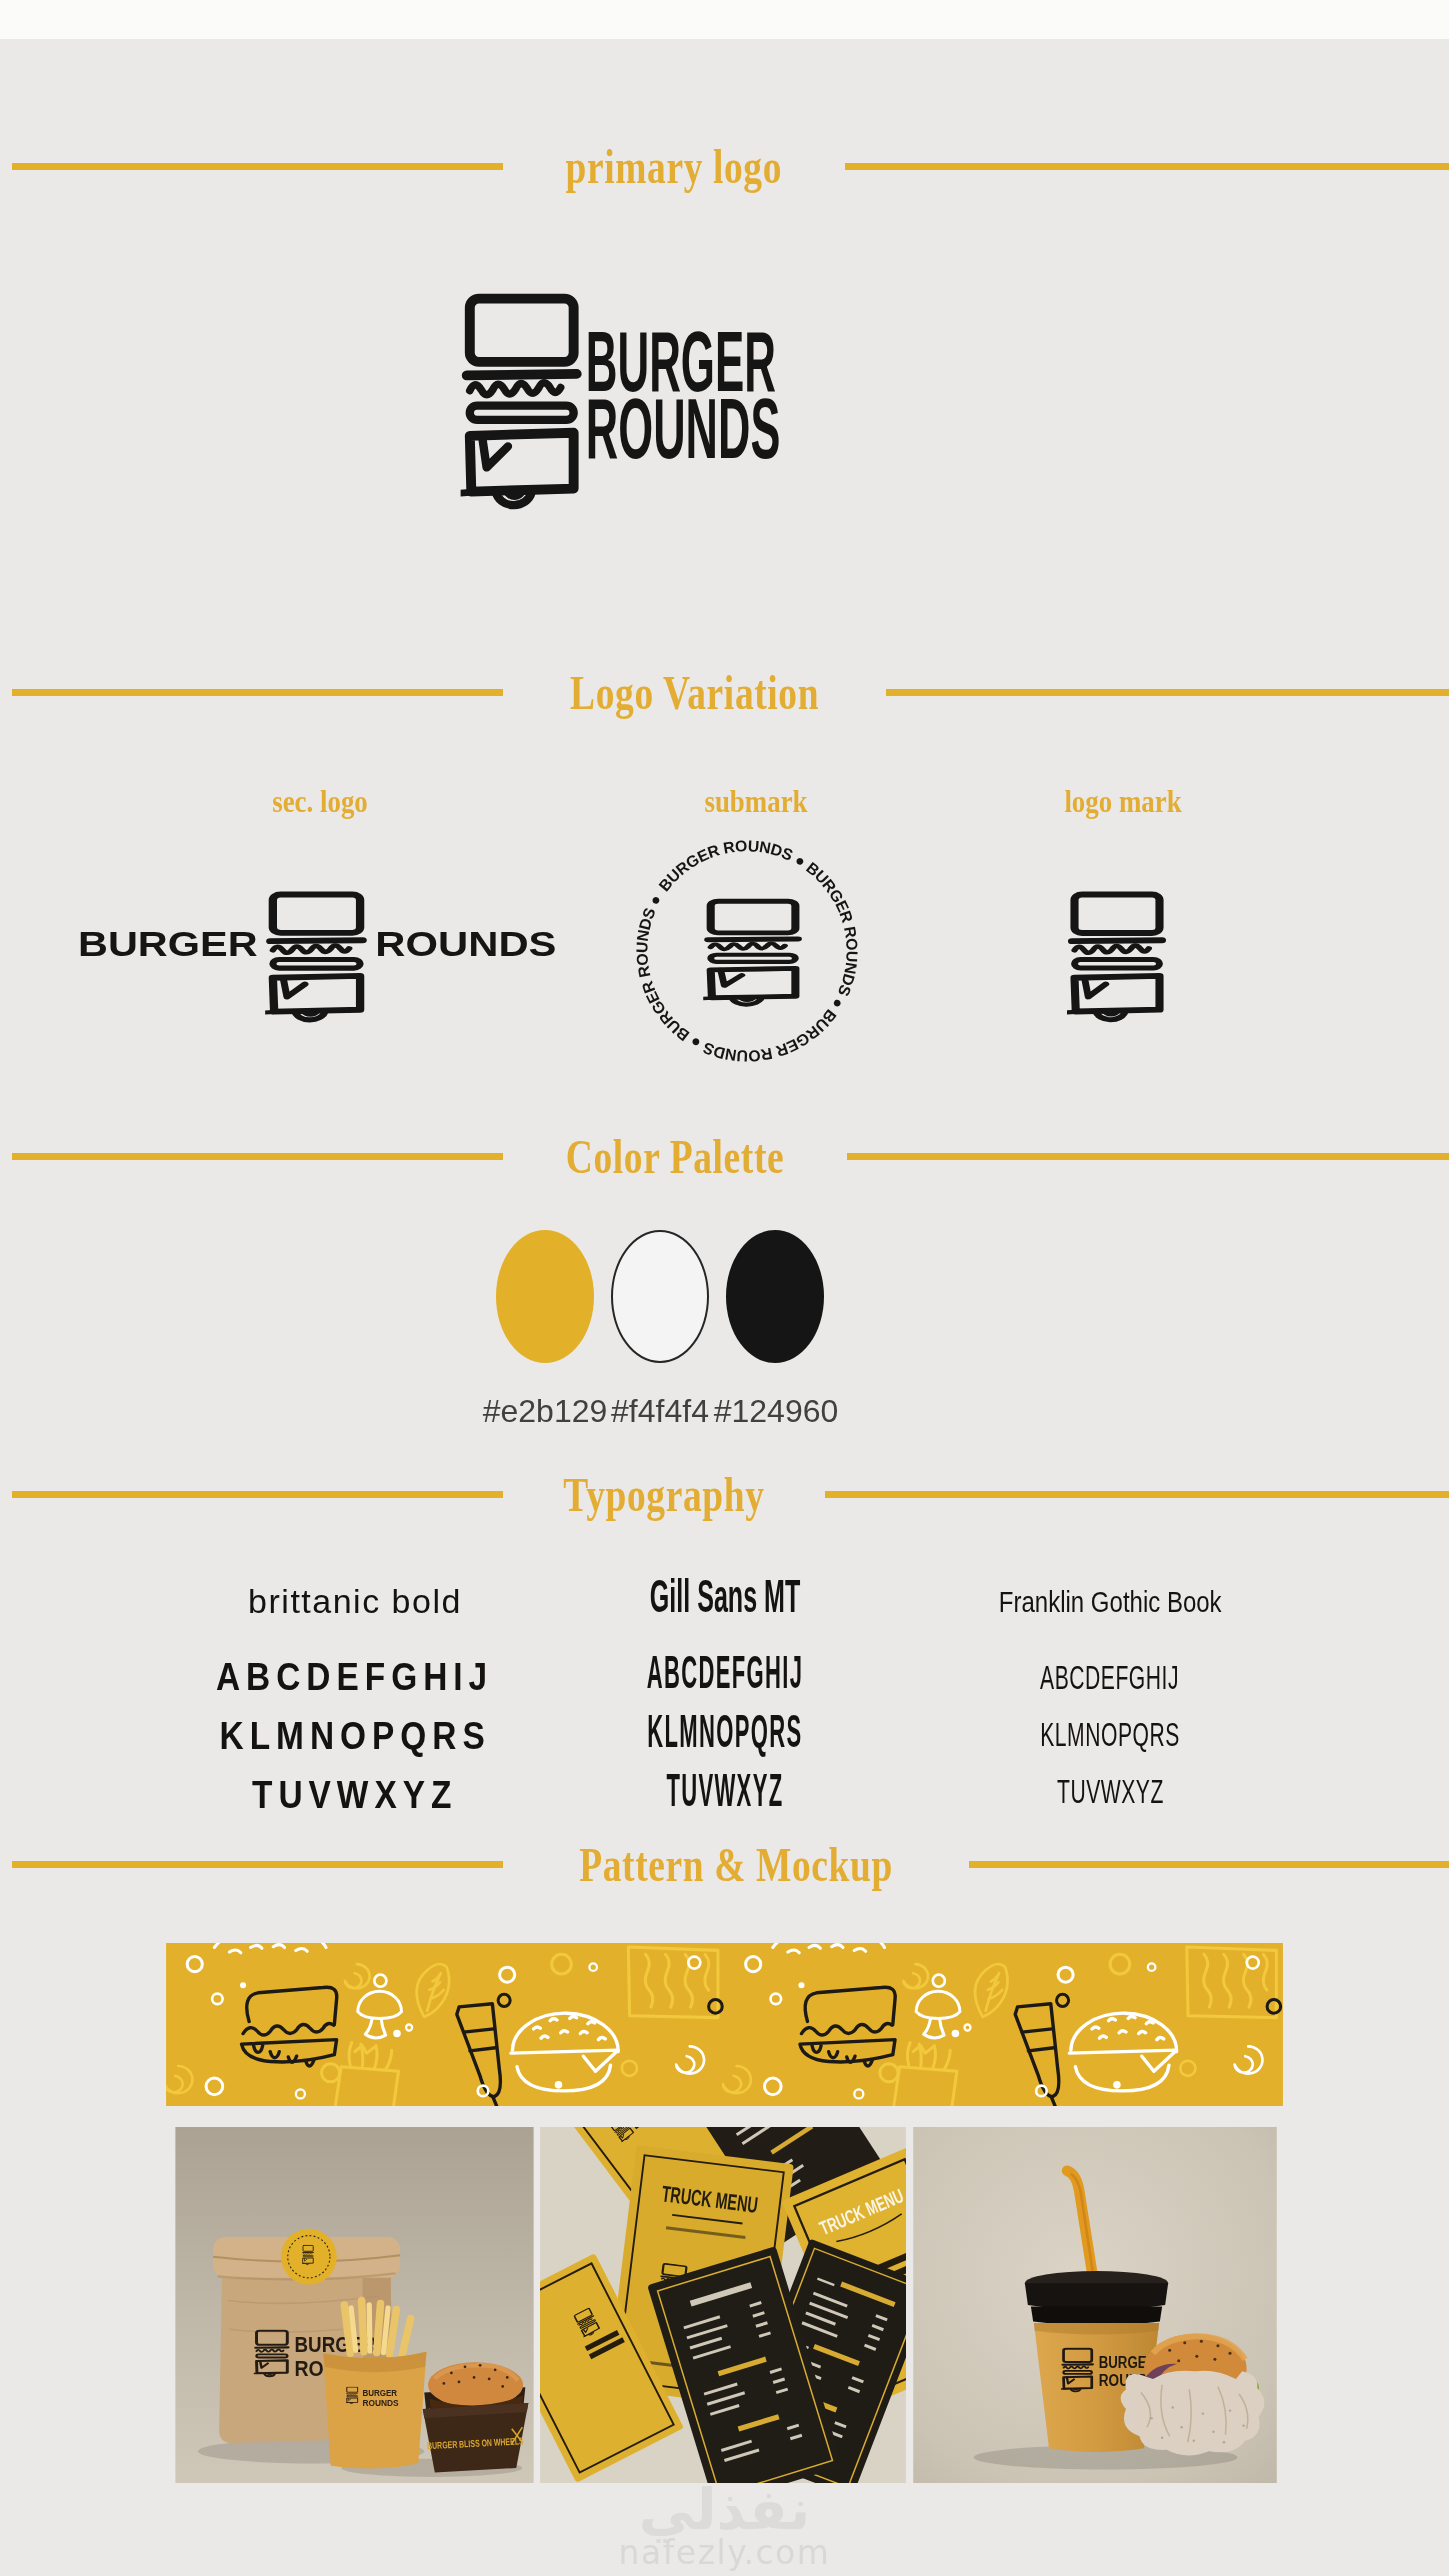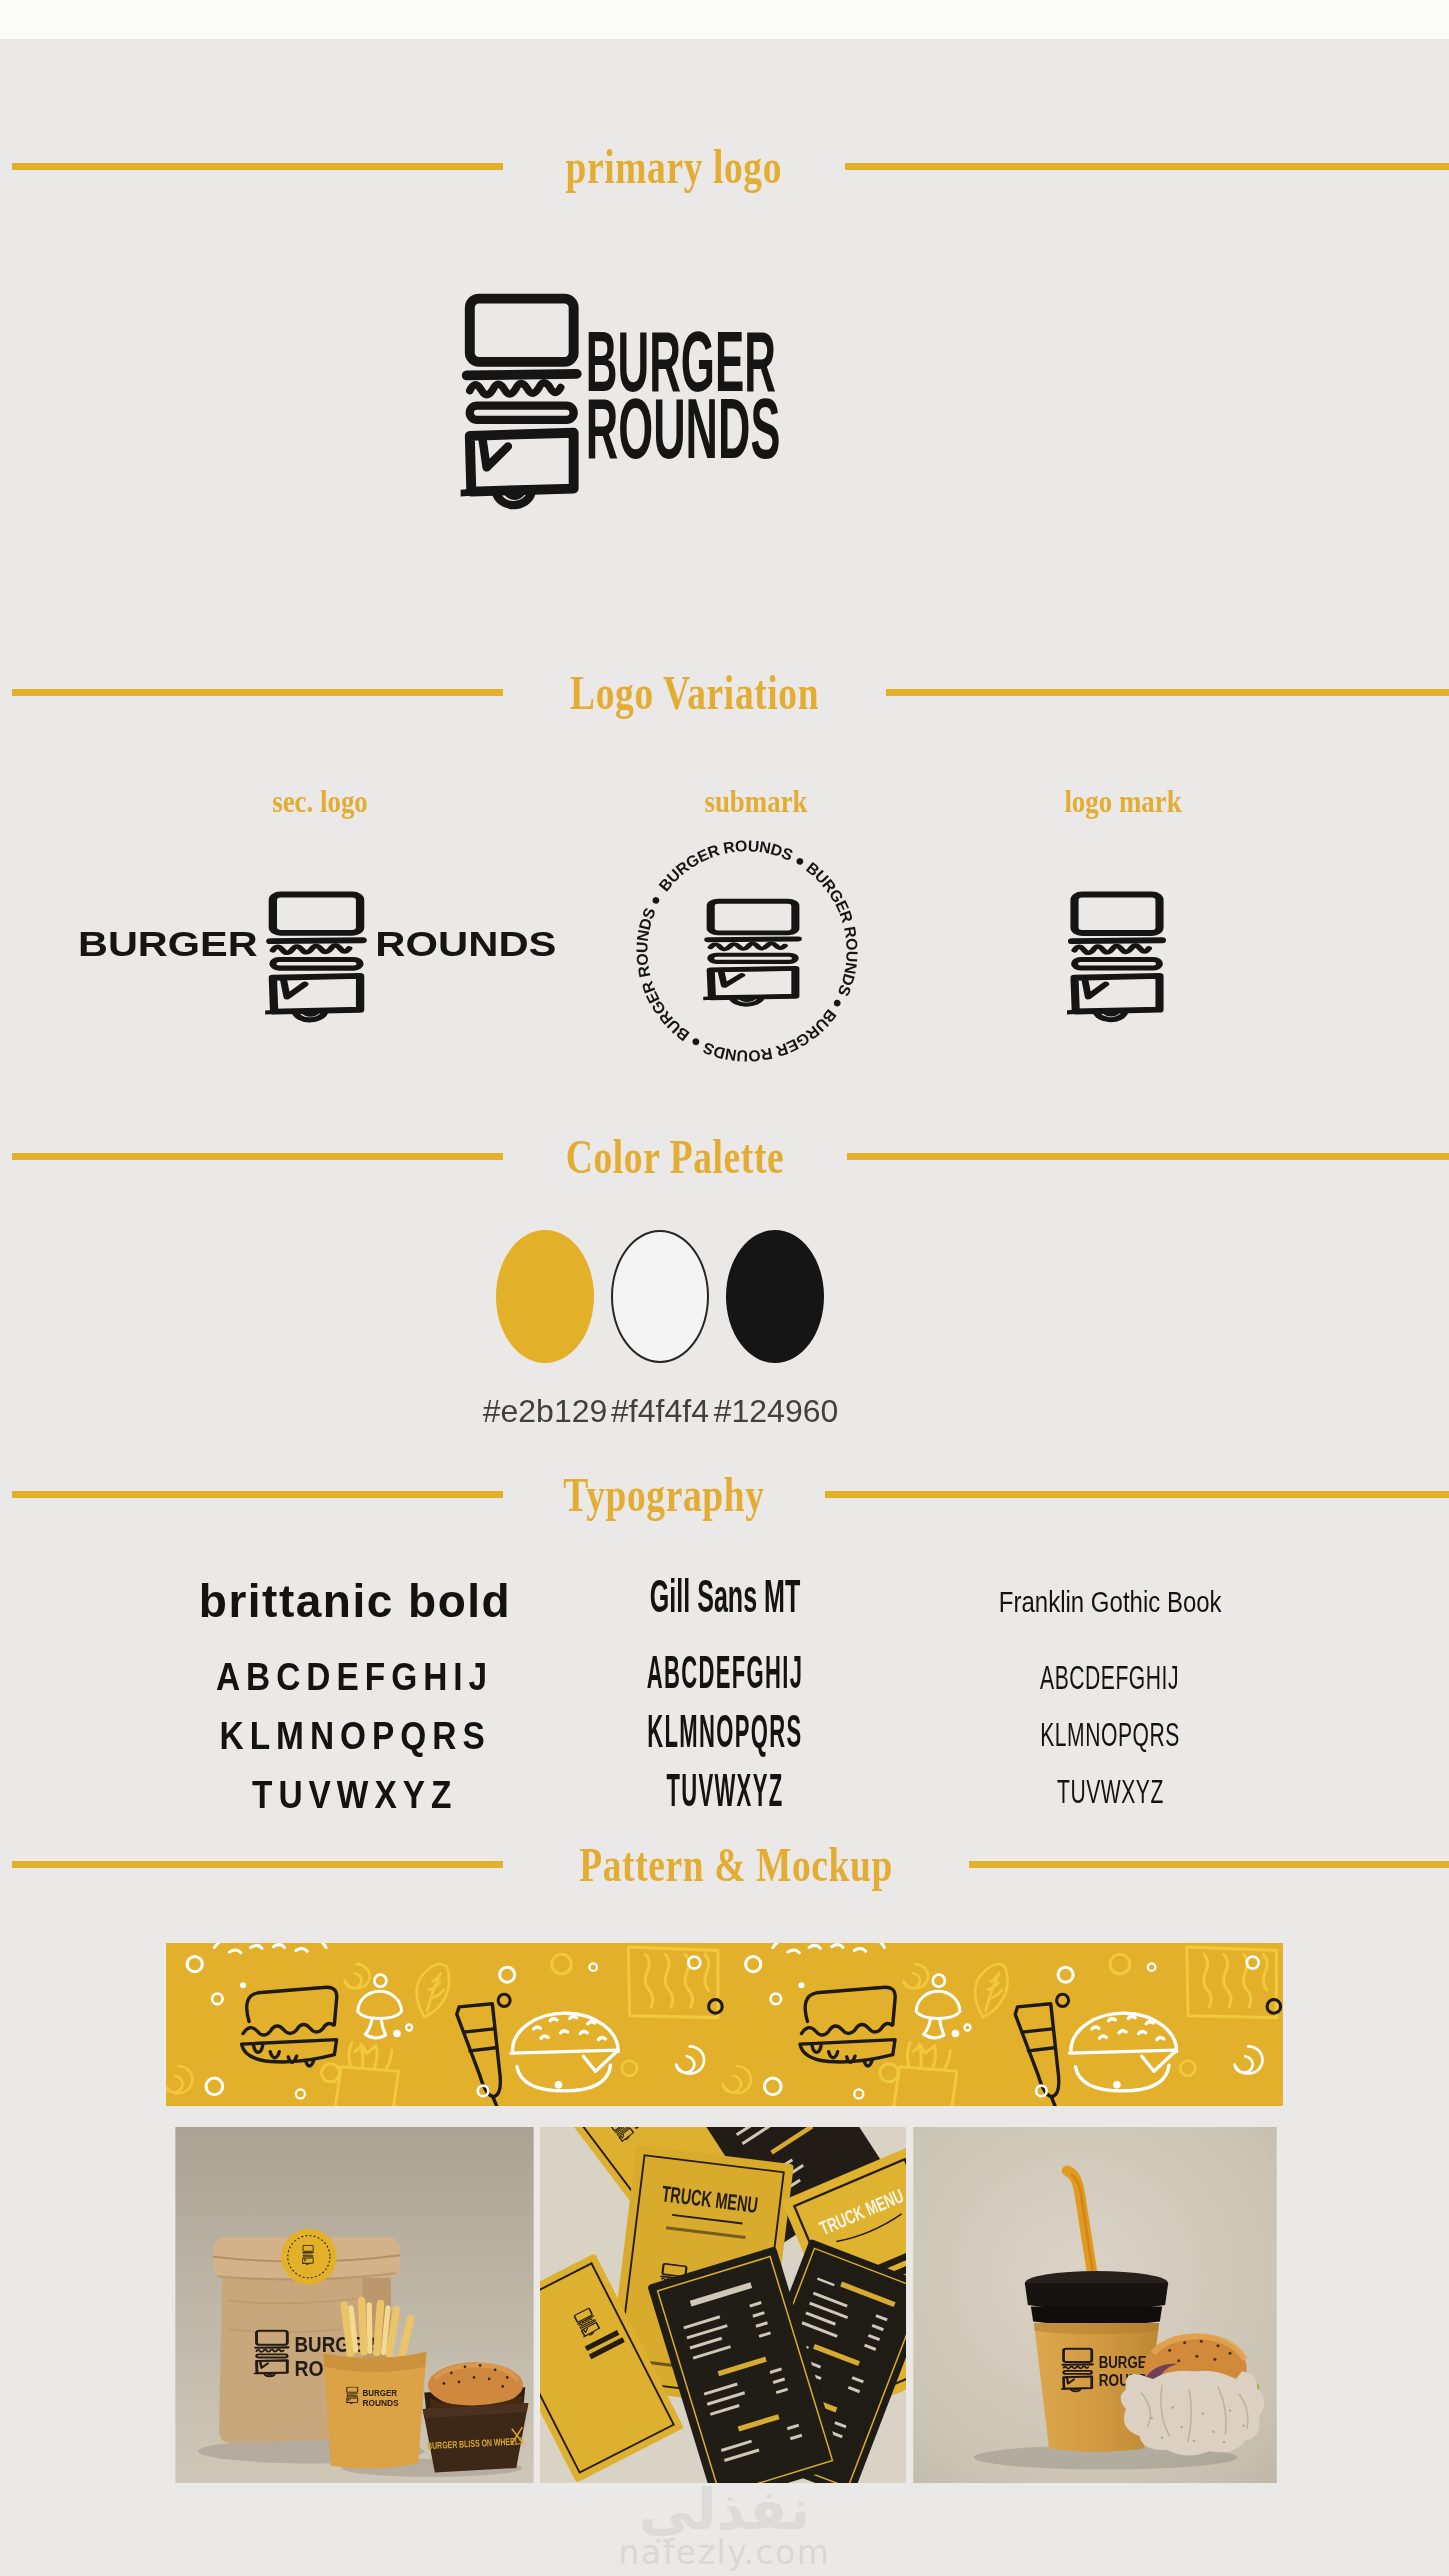--- a/index.html
+++ b/index.html
@@ -21,21 +21,21 @@
   .var-label>span{display:inline-block;transform:scaleX(0.84);}
 
   
   .swatch{position:absolute;top:1230px;width:98px;height:133px;border-radius:50%;box-sizing:border-box;}
   .hexlabel{position:absolute;top:1393px;transform:translateX(-50%);font-size:32px;color:#404040;}
 
   
   .type-col{position:absolute;transform:translateX(-50%);width:468px;text-align:center;}
   .ft-name{height:44px;line-height:44px;margin-bottom:29px;color:#151310;white-space:nowrap;}
   .ft-row{line-height:50px;color:#151310;white-space:nowrap;}
-  .f1 .ft-name{font-size:46px;font-weight:700;letter-spacing:1.5px;}
+  .f1 .ft-name{font-size:34px;font-weight:400;letter-spacing:1.5px;}
   .f1 .ft-row span{display:inline-block;font-size:38px;font-weight:700;letter-spacing:6.8px;transform:scaleX(0.88);}
   .f2 .ft-name span{display:inline-block;font-size:38px;font-weight:700;transform:scale(0.66,1.2);}
   .f2 .ft-row span{display:inline-block;font-size:38px;font-weight:700;letter-spacing:2.3px;transform:scale(0.58,1.24);}
   .f3 .ft-name span{display:inline-block;font-size:30px;font-weight:400;transform:scaleX(0.8);}
   .f3 .ft-row span{display:inline-block;font-size:33px;font-weight:400;letter-spacing:0.8px;transform:scaleX(0.64);}
 
   .photo{position:absolute;top:2127px;height:356px;overflow:hidden;}
   .watermark{position:absolute;left:0;top:2482px;width:100%;text-align:center;font-family:"DejaVu Sans",sans-serif;}
   .wm-ar{font-size:56px;font-weight:700;color:#dcdbd9;line-height:56px;}
   .wm-en{font-size:33px;color:#d9d8d6;letter-spacing:1.5px;line-height:35px;margin-top:-3px;}

